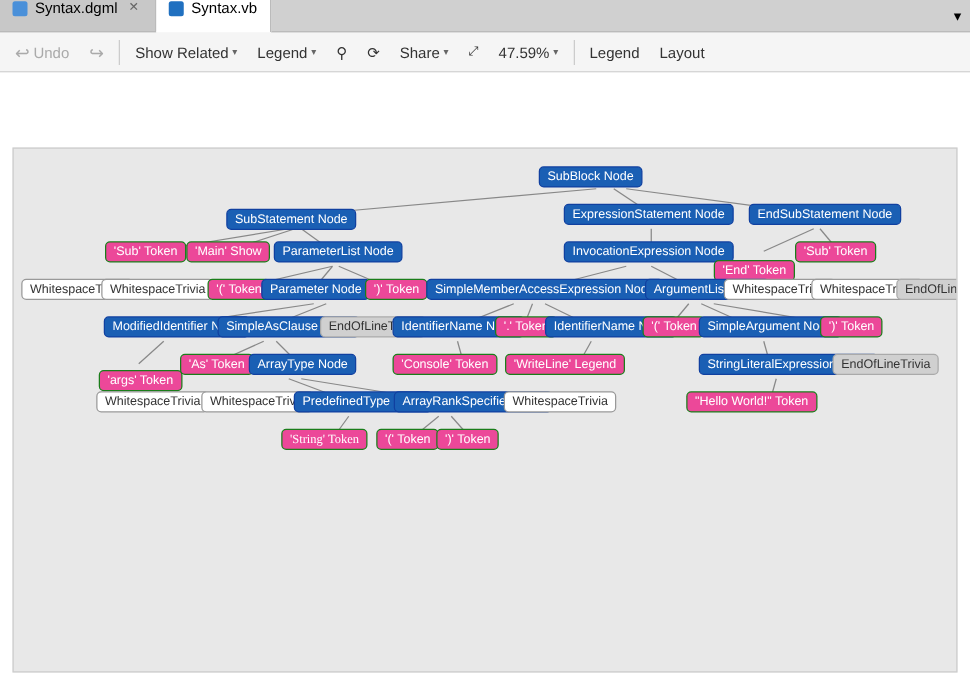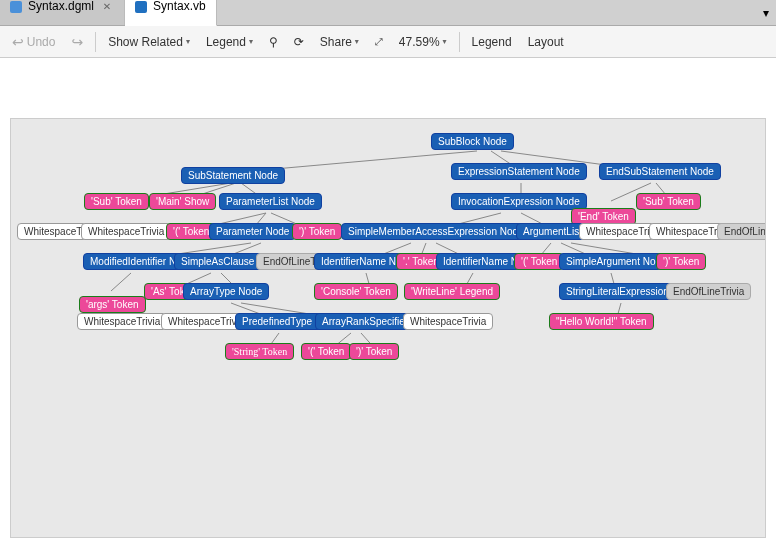--- a/index.html
+++ b/index.html
@@ -303,21 +303,21 @@
     <div class="node node-gray" style="left:245px;top:134px;">EndOfLineTrivia</div>
     <div class="node node-blue" style="left:303px;top:134px;">IdentifierName Node</div>
     <div class="node node-green" style="left:385px;top:134px;">'.' Token</div>
     <div class="node node-blue" style="left:425px;top:134px;">IdentifierName Node</div>
     <div class="node node-green" style="left:503px;top:134px;">'(' Token</div>
     <div class="node node-blue" style="left:548px;top:134px;">SimpleArgument Node</div>
     <div class="node node-green" style="left:645px;top:134px;">')' Token</div>
 
     <div class="node node-green" style="left:68px;top:164px;margin-top:13px;">'args' Token</div>
     <div class="node node-green" style="left:133px;top:164px;">'As' Token</div>
-    <div class="node node-blue" style="left:172px;top:164px;text-align:center;">ArrayType Node</div>
+    <div class="node node-blue" style="left:188px;top:164px;text-align:center;">ArrayType Node</div>
     <div class="node node-green" style="left:303px;top:164px;">'Console' Token</div>
     <div class="node node-green" style="left:393px;top:164px;">'WriteLine' Legend</div>
     <div class="node node-blue" style="left:548px;top:164px;">StringLiteralExpression Node</div>
     <div class="node node-gray" style="left:655px;top:164px;">EndOfLineTrivia</div>
 
     <div class="node node-white" style="left:66px;top:194px;">WhitespaceTrivia</div>
     <div class="node node-white" style="left:150px;top:194px;">WhitespaceTrivia</div>
     <div class="node node-blue" style="left:224px;top:194px;">PredefinedType Node</div>
     <div class="node node-blue" style="left:304px;top:194px;">ArrayRankSpecifier Node</div>
     <div class="node node-white" style="left:392px;top:194px;">WhitespaceTrivia</div>

